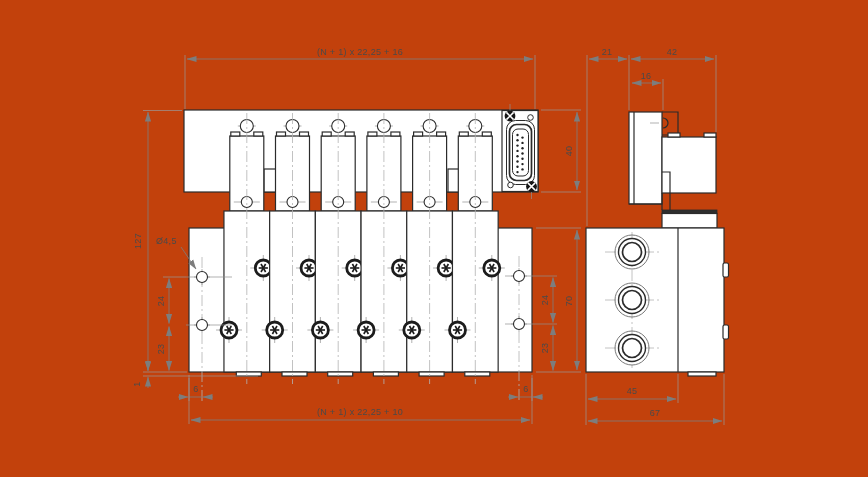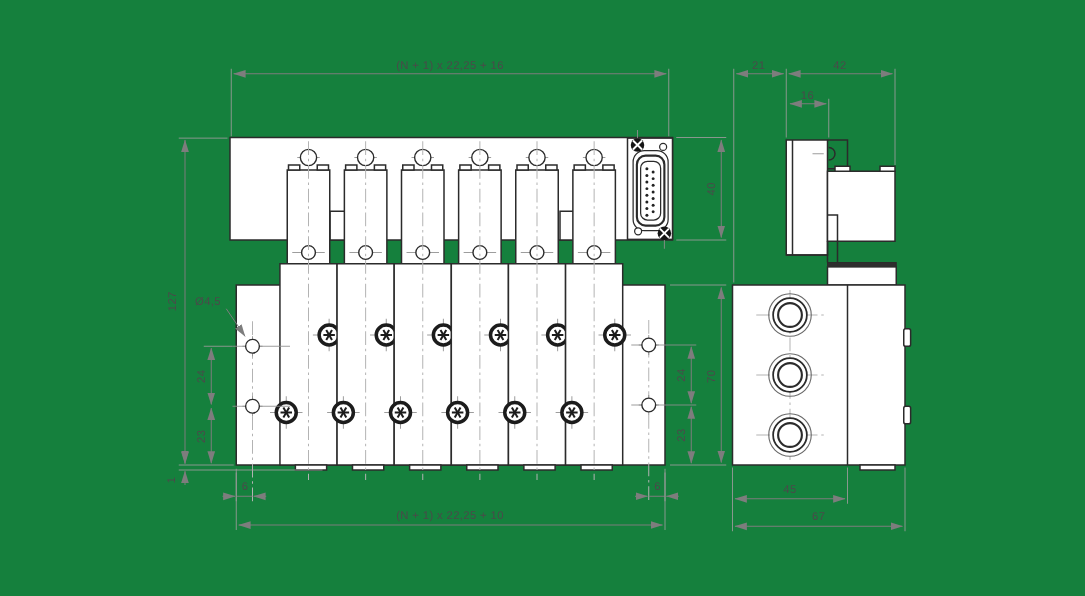--- a/index.html
+++ b/index.html
@@ -1,16 +1,16 @@
 <!DOCTYPE html>
 <html><head>
 <meta charset="utf-8">
 <style>
   html,body{margin:0;padding:0;background:#fff;}
-  .stage{position:relative;width:868px;height:477px;background:#15803d;overflow:hidden;
+  .stage{position:relative;width:868px;height:477px;background:#c2410c;overflow:hidden;
          font-family:"Liberation Sans",sans-serif;}
   svg{display:block;}
   .part{fill:#ffffff;stroke:#2b2b2b;stroke-width:1.2;}
   .partthin{fill:none;stroke:#2b2b2b;stroke-width:1;}
   .partline{fill:none;stroke:#2b2b2b;stroke-width:1.2;}
   .dark{fill:#2e2e2e;stroke:#2b2b2b;stroke-width:0.8;}
   .dim{stroke:#7d7d7d;stroke-width:0.8;fill:none;}
   .ext{stroke:#9a9a9a;stroke-width:0.7;fill:none;}
   .cl{stroke:#b3b3b3;stroke-width:0.8;fill:none;stroke-dasharray:11 3 2 3;}
   .tick{stroke:#8f8f8f;stroke-width:0.7;fill:none;}

